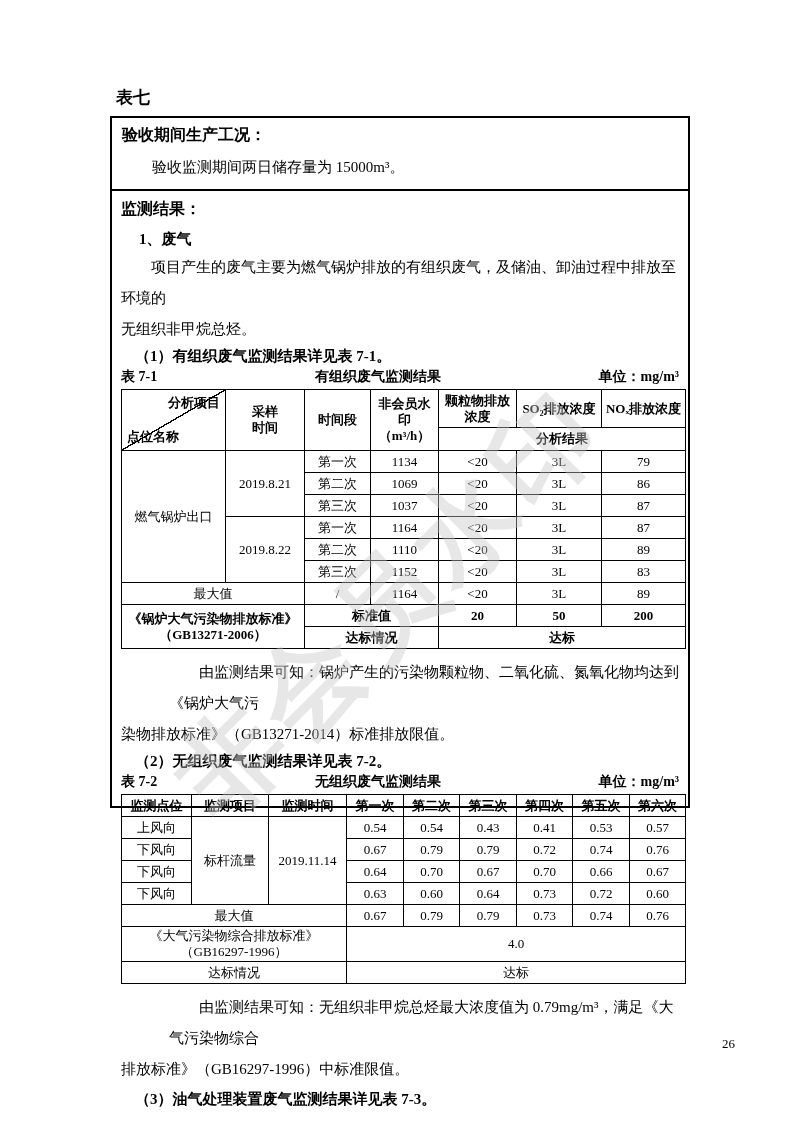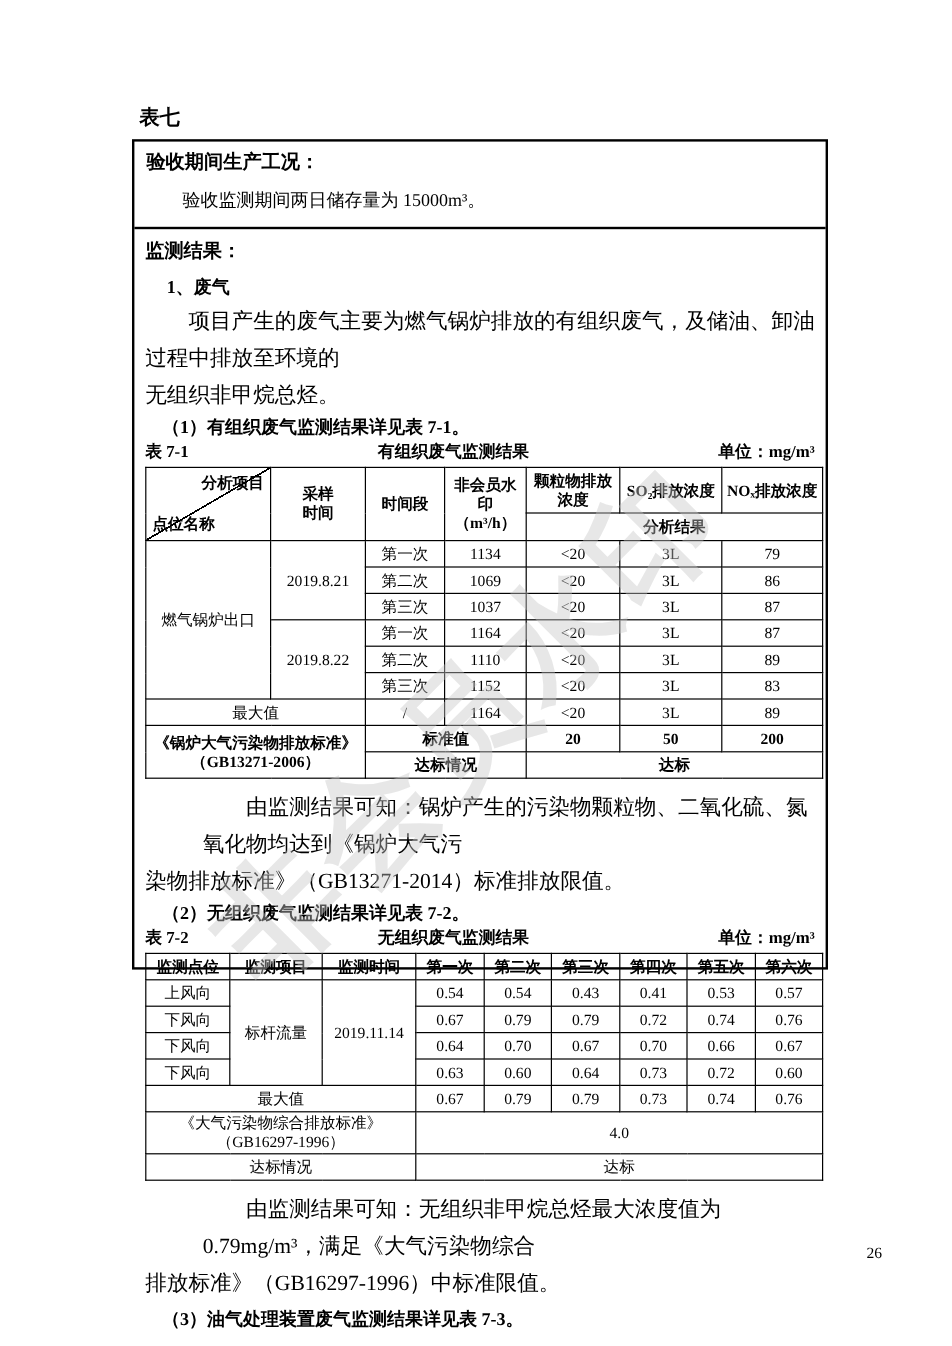--- a/index.html
+++ b/index.html
@@ -15,21 +15,21 @@
   .outer-box {
     position:absolute; left:110px; top:116px; width:580px; height:692px;
     border:2px solid #000; background:transparent;
   }
   .sec1 { border-bottom:2px solid #000; padding:7px 10px 12px 10px; }
   .sec1-title { font-size:16px; font-weight:bold; }
   .sec1-body { font-size:15px; margin-top:12px; text-indent:2em; }
   .sec2 { padding:8px 9px 8px 9px; }
   .sec2-title { font-size:16px; font-weight:bold; }
   .waste-gas { font-size:15px; font-weight:bold; margin:10px 0 0 18px; }
-  .para { font-size:18px; line-height:31px; }
+  .para { font-size:15px; line-height:31px; }
   .para.indent-first { text-indent:2em; }
   .intro { margin-top:3px; }
   .item-heading { font-size:15px; margin:2px 0 0 14px;font-weight:bold; }
   .item-heading.bold { font-weight:bold; }
   .caption { display:flex; justify-content:space-between; gap:55px; font-size:14px; font-weight:bold; margin-top:2px; }
   .t { border-collapse:collapse; table-layout:fixed; margin-top:3px; width:564px; }
   .t td {
     border:1px solid #000; text-align:center; vertical-align:middle;
     font-size:13px; height:22px; padding:1px 2px; line-height:16px;
   }

